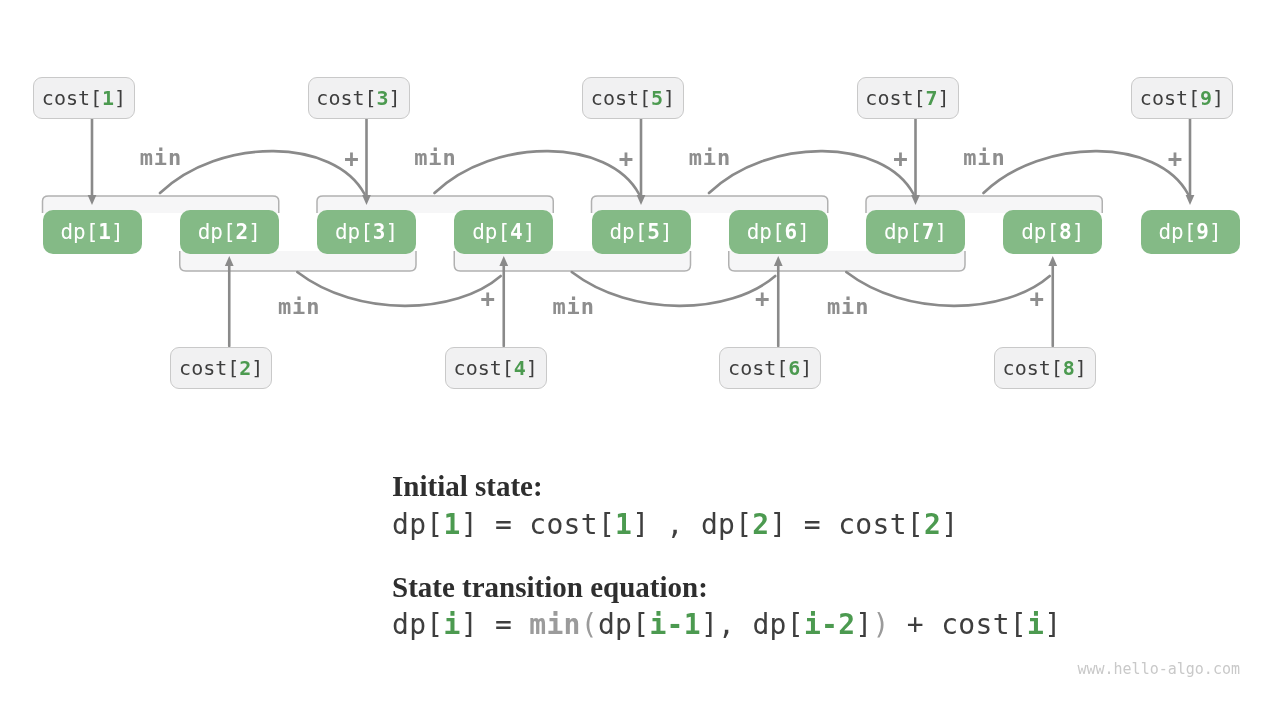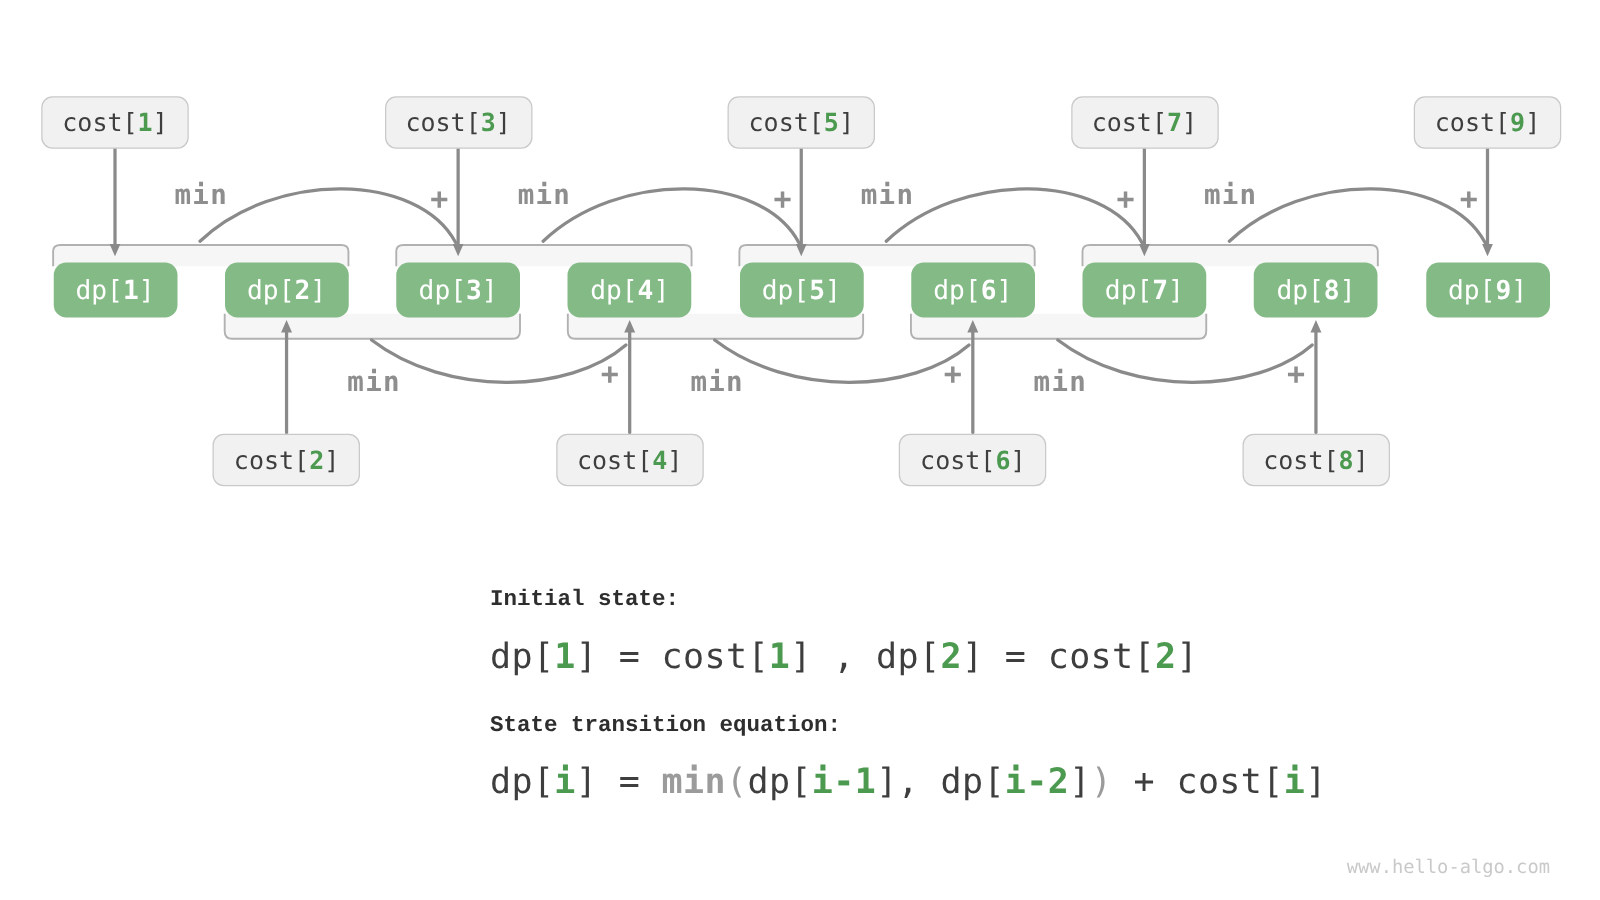--- a/index.html
+++ b/index.html
@@ -7,42 +7,42 @@
          font-family:"DejaVu Sans Mono","Liberation Mono",monospace; }
   #stage { position:relative; width:1280px; height:720px; background:#ffffff; }
   #wires { position:absolute; left:0; top:0; z-index:1; }
 
   .dp-box { position:absolute; width:99px; height:44px; top:210px;
             background:var(--dp-fill,#84ba86); border-radius:10px; color:#ffffff;
             display:flex; align-items:center; justify-content:center;
             font-size:21px; z-index:3; }
   .dp-box .idx { font-weight:bold; }
 
-  .cost-box { position:absolute; width:118px; height:42px; box-sizing:border-box;
+  .cost-box { position:absolute; width:102px; height:42px; box-sizing:border-box;
               background:var(--cost-fill,#f1f1f2);
               border:1.5px solid var(--cost-border,#c9c9c9); border-radius:9px;
               display:flex; align-items:center; justify-content:center;
               font-size:20px; color:var(--dark-text,#3e3e3e); z-index:3; }
   .cost-box .idx { font-weight:bold; color:var(--green-text,#4c9a50); }
 
   .op { position:absolute; transform:translate(-50%,-50%);
         color:var(--label-gray,#8e8e8e); font-weight:bold; z-index:2; }
   .op.min  { font-size:22px; letter-spacing:1px; }
   .op.plus { font-size:24px; }
 
   .notes { position:absolute; left:392px; top:470px; width:720px; height:210px; z-index:3; }
-  .note-title { position:absolute; font-family:Liberation Mono, monospace;
-                font-weight:bold; font-size:18px; color:#2e2e2e; white-space:pre; }
+  .note-title { position:absolute; font-family:Liberation Serif, serif;
+                font-weight:bold; font-size:29px; color:#2e2e2e; white-space:pre; }
   .eq { position:absolute; font-size:28px; line-height:30px; letter-spacing:0.3px;
         color:var(--dark-text,#3e3e3e); white-space:pre; }
   .seg-green    { color:var(--green-text,#4c9a50); font-weight:bold; }
   .seg-gray     { color:#9b9b9b; }
   .seg-graybold { color:#9b9b9b; font-weight:bold; }
 
-  .watermark { position:absolute; right:40px; top:684px; font-size:15px;
+  .watermark { position:absolute; right:40px; top:660px; font-size:15px;
                color:var(--watermark,#c9c9c9); z-index:3; }
 </style>
 </head>
 <body>
 
 <div id="stage">
   <svg id="wires" width="1280" height="460" viewBox="0 0 1280 460">
       <defs>
         <marker id="ah" markerWidth="12" markerHeight="12" refX="1" refY="5" orient="auto" markerUnits="userSpaceOnUse">
  <path d="M0,0.6 L10,5 L0,9.4 Z" fill="#8a8a8a"></path>

